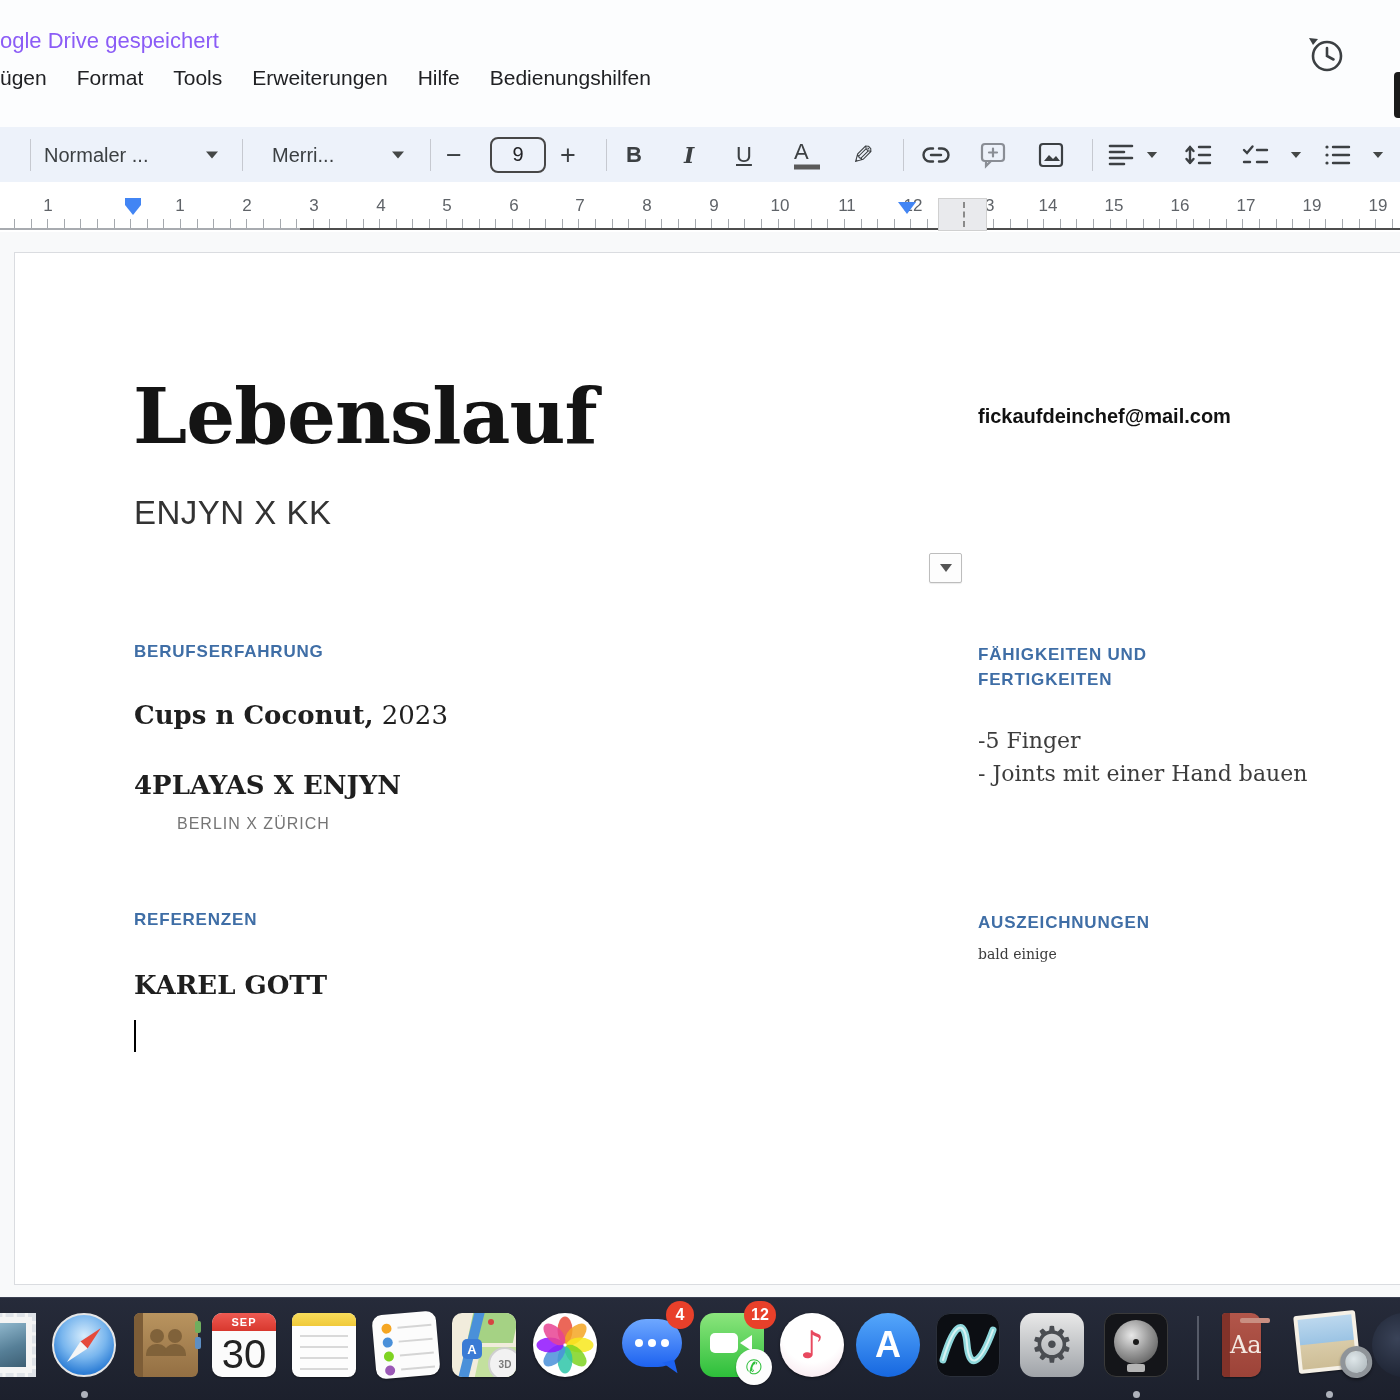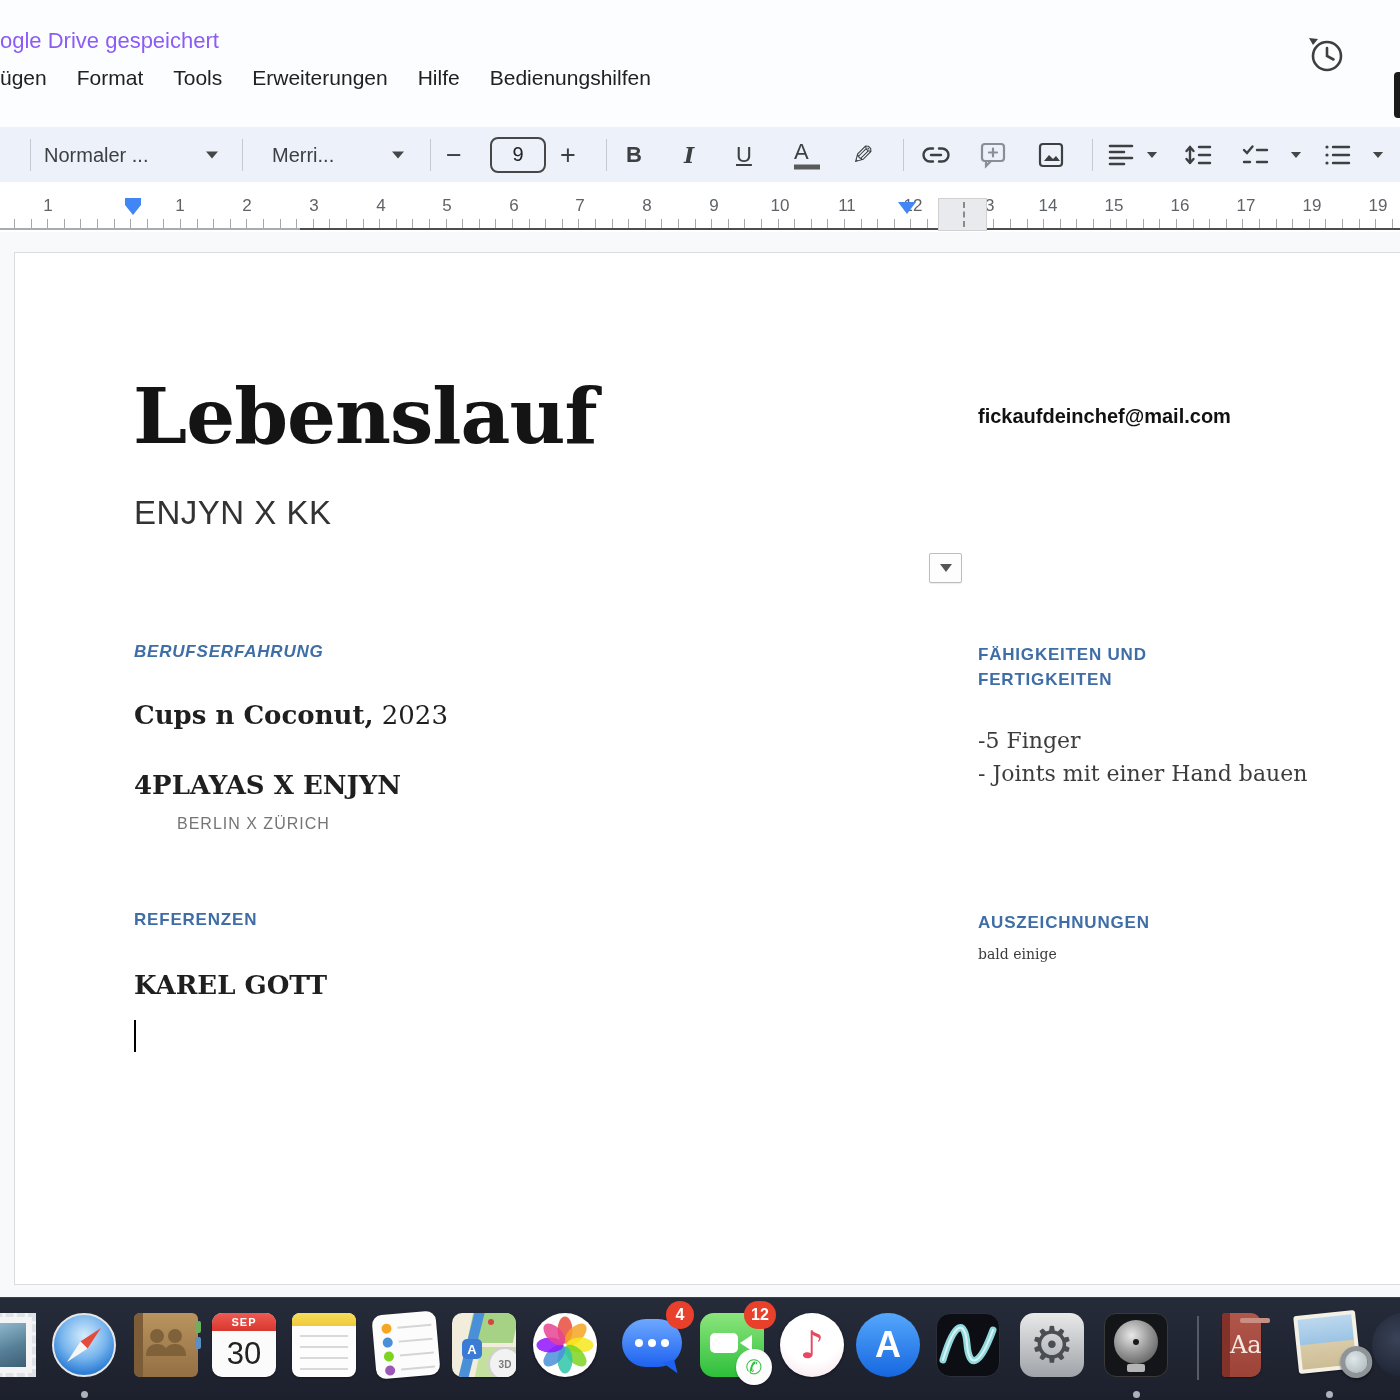--- a/index.html
+++ b/index.html
@@ -46,21 +46,21 @@
   .serif{font-family:"DejaVu Serif","Liberation Serif",serif;}
   #doc-title{left:133px;top:378px;font-size:77px;font-weight:700;color:#141414;letter-spacing:-1px;line-height:1;}
   #doc-subtitle{left:134px;top:494px;font-size:33px;color:#333;letter-spacing:.5px;}
   #doc-email{left:978px;top:405px;font-size:20px;font-weight:700;color:#111;}
   #img-dropdown{left:929px;top:553px;width:31px;height:28px;background:#fdfdfd;border:1px solid #bdbdbd;border-radius:2px;
     display:flex;align-items:center;justify-content:center;box-shadow:0 1px 1px rgba(0,0,0,.08);}
   #img-dropdown .tri{width:0;height:0;border-left:6px solid transparent;border-right:6px solid transparent;border-top:8px solid #555;}
   .sect-head{font-size:17px;font-weight:700;color:#3f6ea6;letter-spacing:.8px;}
   .entry-bold{font-size:26px;font-weight:700;color:#1f1f1f;}
   .entry-reg{font-weight:400;}
-  #exp-head{left:134px;top:642px;font-style:italic;}
+  #exp-head{left:134px;top:642px;}
   #exp-entry1{left:134px;top:700px;}
   #exp-entry2{left:134px;top:770px;}
   #exp-loc{left:134px;top:815px;font-size:16px;color:#757575;letter-spacing:1px;margin-left:43px;}
   #ref-head{left:134px;top:910px;}
   #ref-entry{left:134px;top:970px;}
   #cursor{left:134px;top:1020px;width:2px;height:32px;background:#000;animation:blink 1.1s step-end infinite;}
   @keyframes blink{50%{opacity:0;}}
   #skills-head{left:978px;top:642px;width:215px;line-height:25px;}
   #skills-items{left:978px;top:724px;font-size:22px;color:#3c3c3c;line-height:33px;}
   #awards-head{left:978px;top:913px;}
@@ -85,21 +85,21 @@
   #ic-contacts .spine{position:absolute;left:0;top:0;bottom:0;width:9px;background:#7d5d37;border-radius:6px 0 0 6px;}
   #ic-contacts .tab1,#ic-contacts .tab2{position:absolute;right:-3px;width:6px;height:12px;border-radius:2px;}
   #ic-contacts .tab1{top:8px;background:#6fae5e;}
   #ic-contacts .tab2{top:24px;background:#5d8fc4;}
   #ic-contacts .p{position:absolute;width:14px;height:14px;border-radius:50%;background:#80623a;top:16px;}
   #ic-contacts .b{position:absolute;width:22px;height:12px;border-radius:10px 10px 0 0;background:#80623a;top:31px;}
   
   #ic-calendar{background:#fbfbfb;border-radius:10px;overflow:hidden;box-shadow:0 1px 2px rgba(0,0,0,.4);}
   #ic-calendar .hd{height:18px;background:linear-gradient(180deg,#ee5a52,#d8382e);color:#fff;font-size:11px;font-weight:700;
      display:flex;align-items:center;justify-content:center;letter-spacing:1px;}
-  #ic-calendar .dy{height:46px;display:flex;align-items:center;justify-content:center;font-size:31px;color:#222;}
+  #ic-calendar .dy{height:46px;display:flex;align-items:center;justify-content:center;font-size:40px;color:#222;}
   
   #ic-notes{background:#fdfdfd;border-radius:8px;overflow:hidden;box-shadow:0 1px 2px rgba(0,0,0,.4);}
   #ic-notes .yl{height:13px;background:linear-gradient(180deg,#f8dd5a,#f0c93a);}
   #ic-notes .ln{margin:9px 8px 0 8px;height:2px;background:#d9d9d9;}
   
   #ic-rem{background:#fcfcfc;border-radius:10px;transform:rotate(-5deg);box-shadow:0 1px 2px rgba(0,0,0,.4);}
   #ic-rem .row{position:absolute;left:9px;display:flex;align-items:center;gap:6px;}
   #ic-rem .dot{width:10px;height:10px;border-radius:50%;}
   #ic-rem .l{width:34px;height:2px;background:#d5d5d5;}
   

